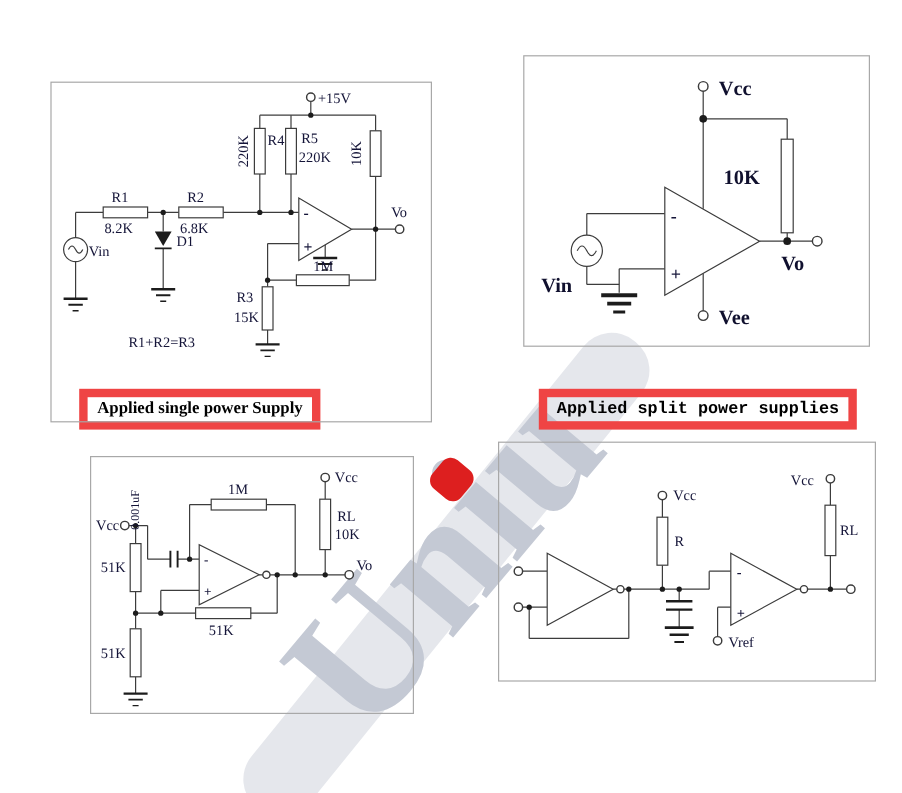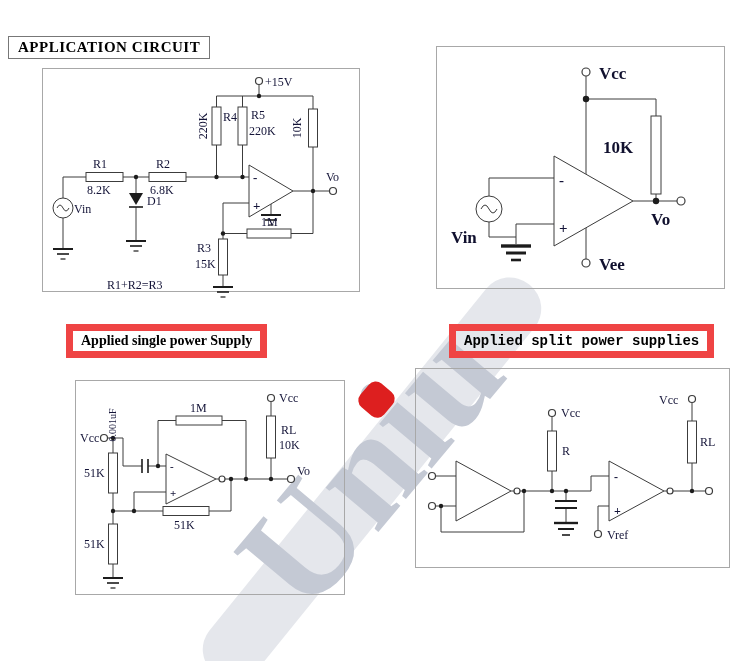--- a/index.html
+++ b/index.html
@@ -12,21 +12,21 @@
   .wm-swoosh { position:absolute; left:122px; top:448px; width:500px; height:62px;
                background:#d3d7e0; opacity:.6; transform:rotate(-51deg); border-radius:30px; }
   .wm-text { position:absolute; left:212px; top:382px; width:330px; height:160px;
              transform:rotate(-50deg); font-size:150px; line-height:1; font-weight:bold;
              color:#c4c9d4; font-family:"Liberation Serif", serif; white-space:nowrap; }
   .wm-dot { position:absolute; left:197px; top:24px; width:31px; height:31px;
             background:#dd1f1f; border-radius:9px; }
 
   
   .cbox { position:absolute; border:1px solid #a8a8a8; z-index:2; background:transparent; }
-  #c1 { left:42px;  top:68px;  width:318px; height:224px; }
+  #c1 { left:42px;  top:68px;  width:318px; height:284px; }
   #c2 { left:436px; top:46px;  width:289px; height:243px; }
   #c3 { left:75px;  top:380px; width:270px; height:215px; }
   #c4 { left:415px; top:368px; width:315px; height:200px; }
   .cbox svg { display:block; }
 
   .title-box { position:absolute; left:8px; top:36px; z-index:2; border:1px solid #777;
                padding:2px 9px; font-size:15px; font-weight:bold; color:#000;
                letter-spacing:.5px; background:transparent; }
   .caption { position:absolute; z-index:2; border:7px solid #ef4444; padding:2px 8px;
              font-size:14px; font-weight:bold; color:#000; background:transparent; }
@@ -51,21 +51,20 @@
 <div class="stage">
 
   <div class="watermark-layer">
     <div class="wm-swoosh"></div>
     <div class="wm-text">
       <span>Uniu</span>
       <div class="wm-dot"></div>
     </div>
   </div>
 
-  <div class="title-box">APPLICATION CIRCUIT</div>
 
   <div class="caption" id="cap-left">Applied single power Supply</div>
   <div class="caption" id="cap-right">Applied split power supplies</div>
 
   <div class="cbox" id="c1">
   <svg width="318" height="238" viewBox="0 0 318 238">
     <g>
       <line class="w" x1="216" y1="15.5" x2="216" y2="27"></line>
       <line class="w" x1="173.5" y1="27" x2="270" y2="27"></line>
       <line class="w" x1="173.5" y1="27" x2="173.5" y2="38"></line>

